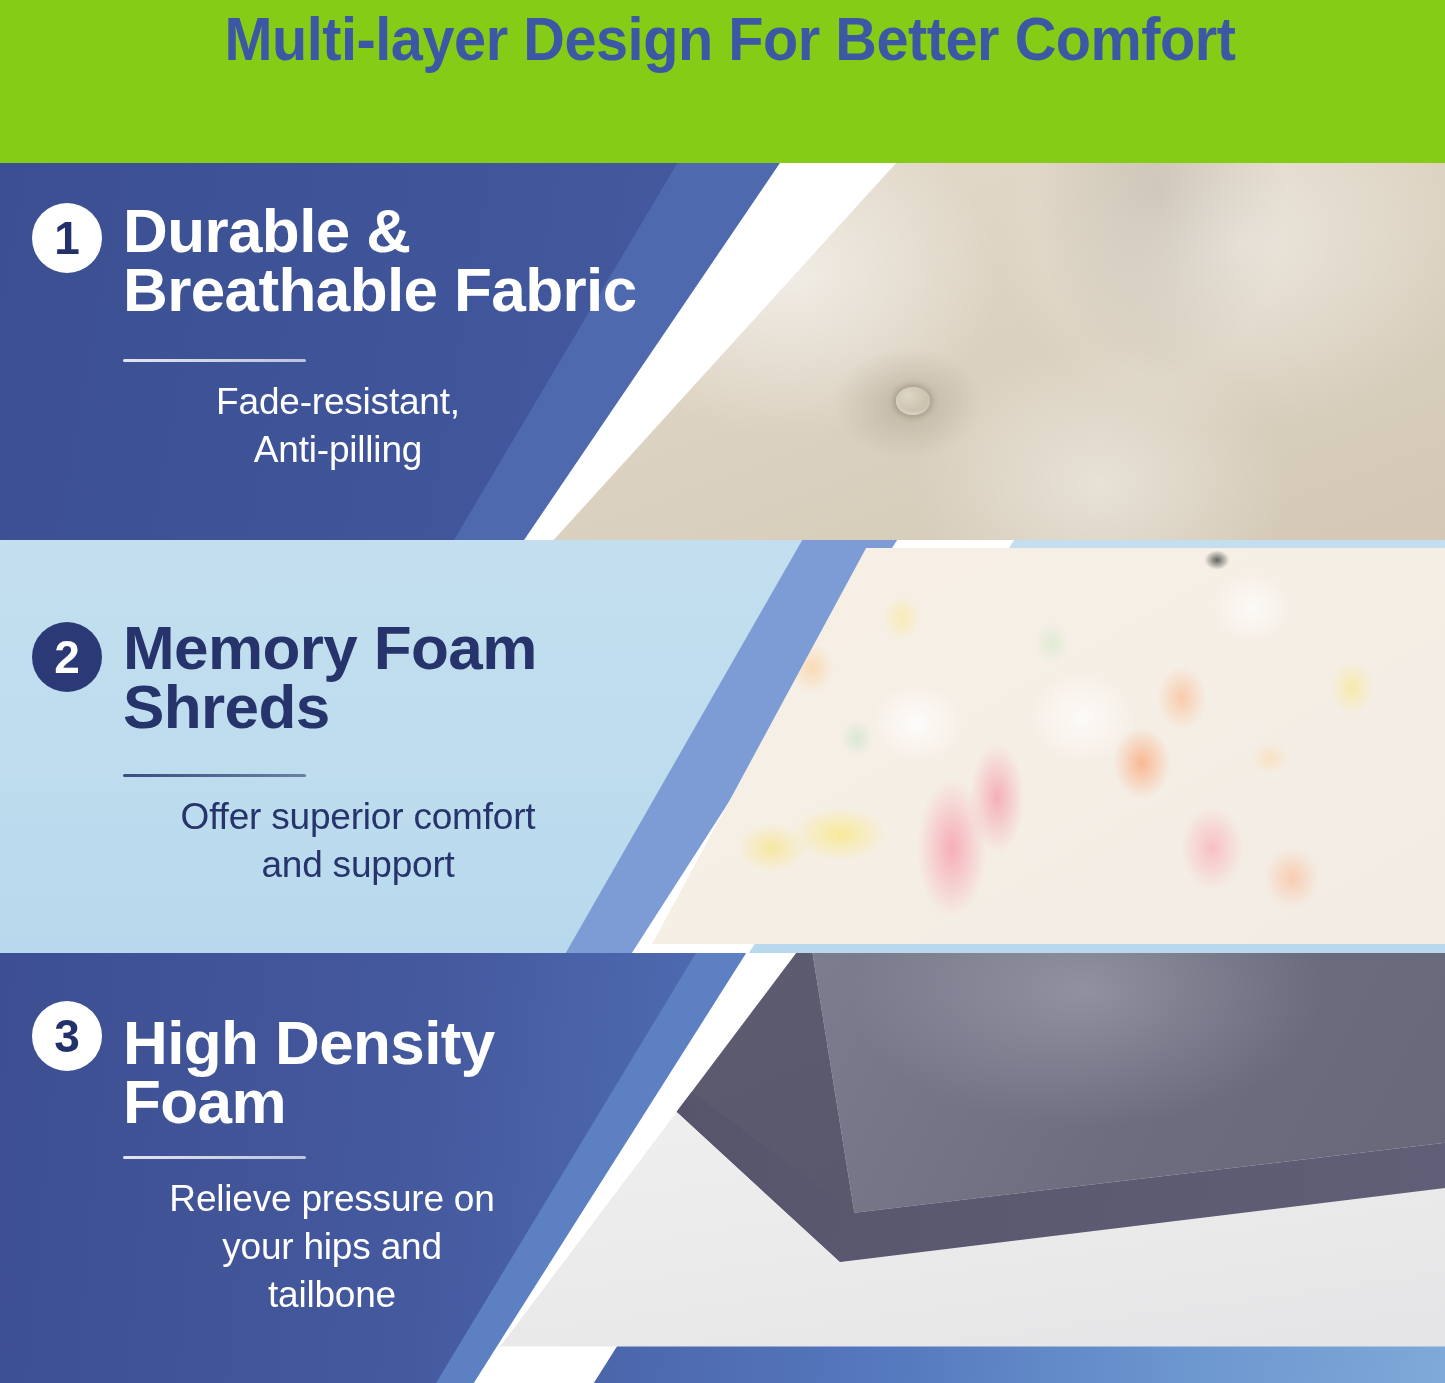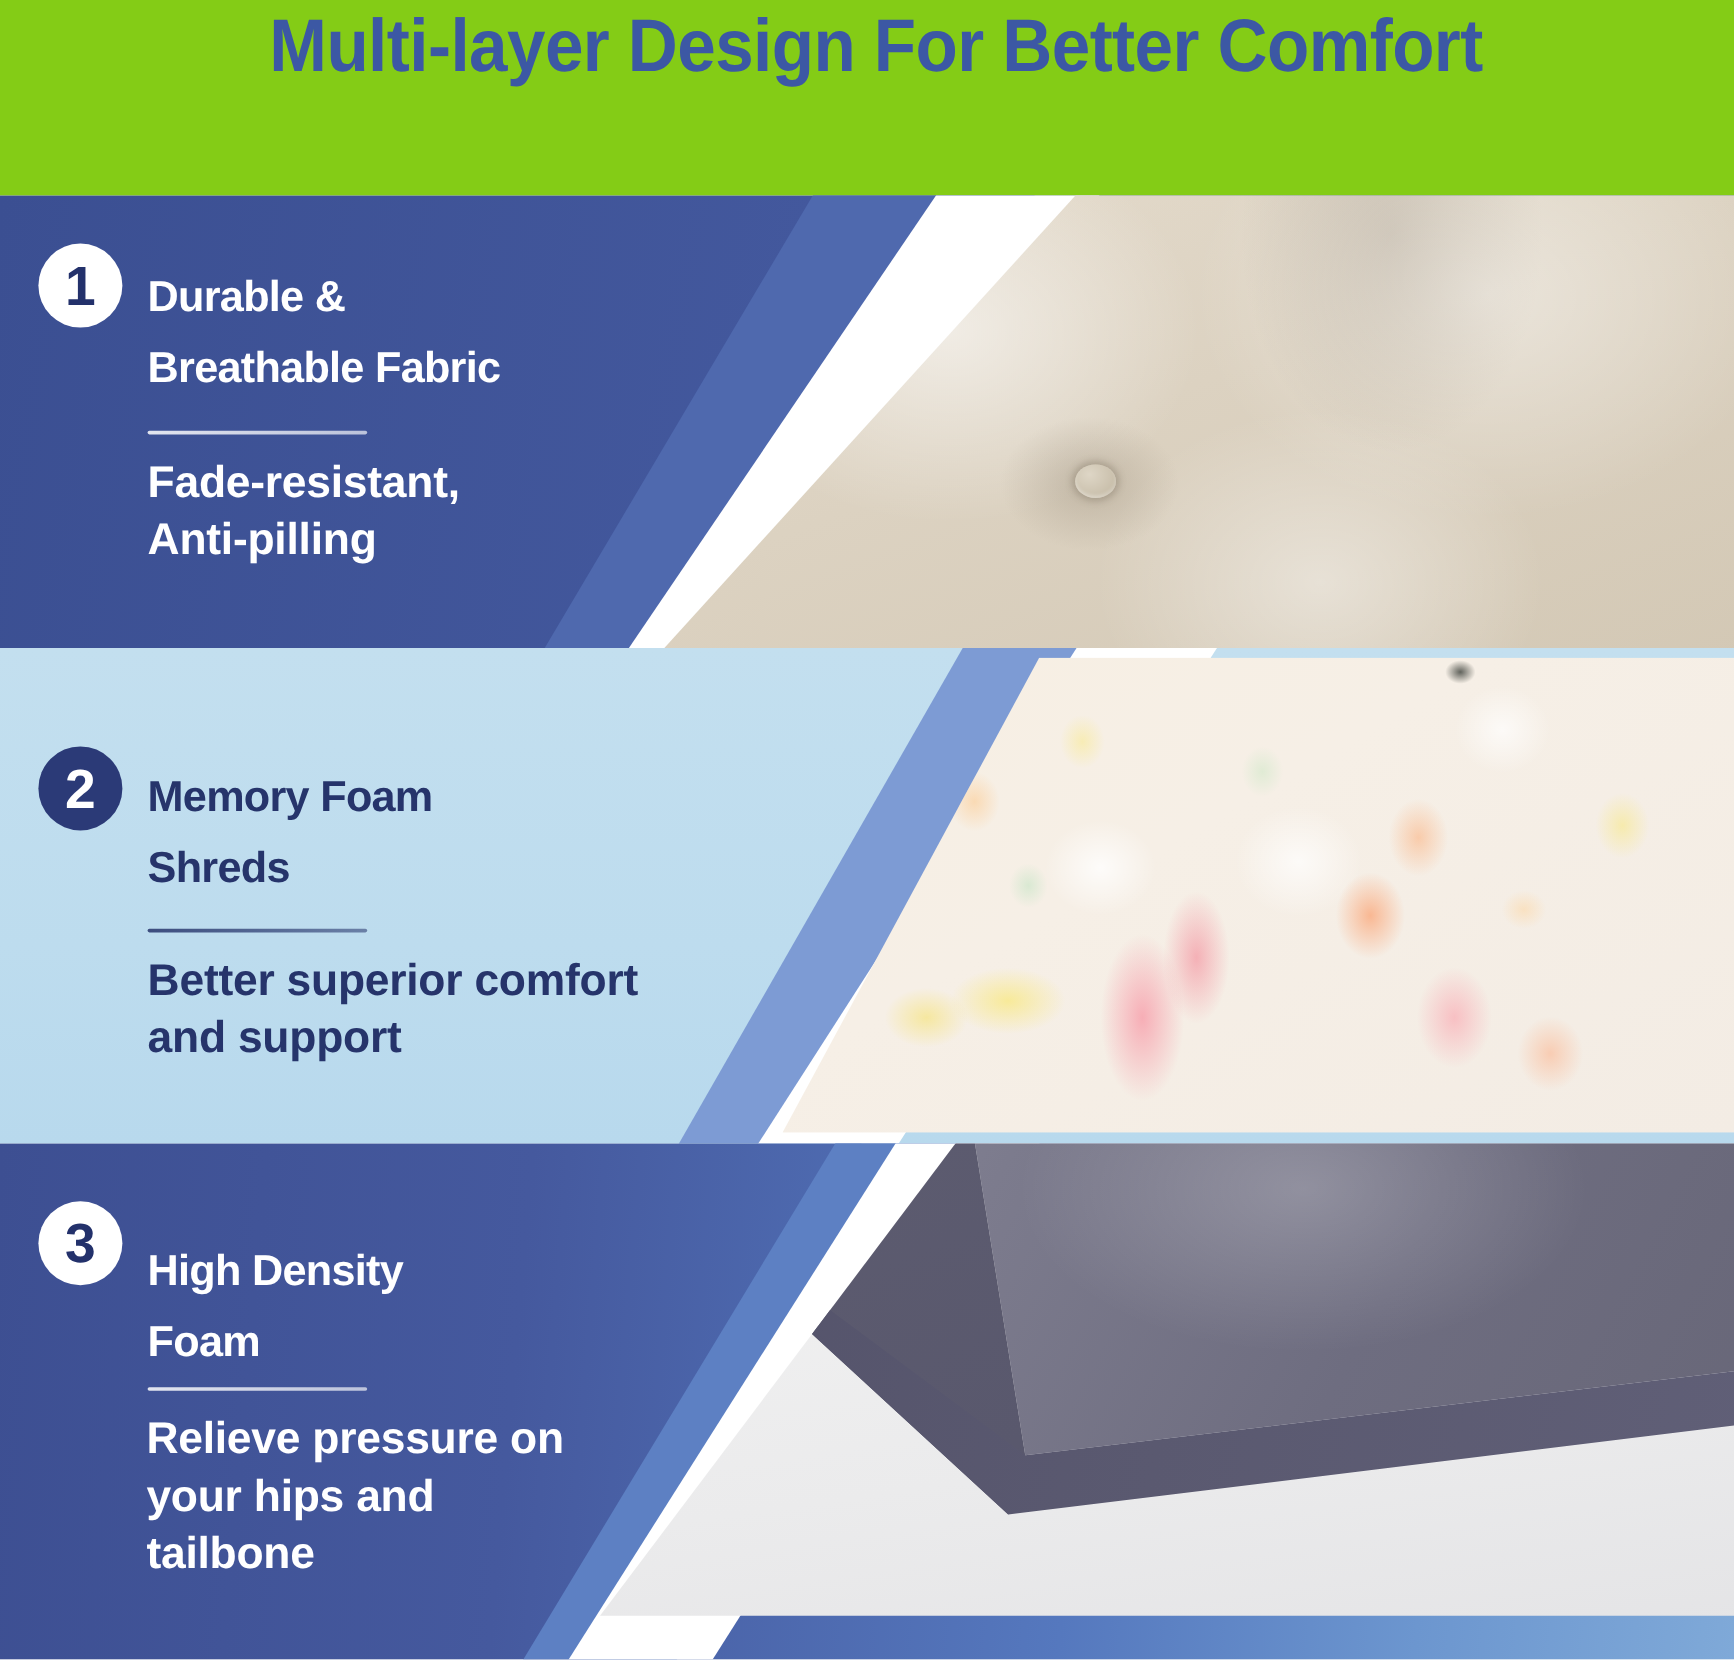--- a/index.html
+++ b/index.html
@@ -143,35 +143,35 @@
     font-family:"Liberation Sans Narrow","Liberation Sans", sans-serif;
     font-weight:bold; font-size:46px; line-height:1;
   }
   .badge-light { background:#ffffff; color:#23316b; }
   .badge-dark  { background:#2b3a77; color:#ffffff; }
 
   .heading {
     position:absolute;
     font-family:"Liberation Sans Narrow","Liberation Sans", sans-serif;
     font-weight:bold;
-    font-size:36px;
+    font-size:62px;
     line-height:59px;
     letter-spacing:-0.6px;
     white-space:pre-line;
-    margin-top:16px;
   }
   .divider { position:absolute; height:3px; border-radius:2px; }
   .body {
     position:absolute;
     font-family:"Liberation Sans Narrow","Liberation Sans", sans-serif;
-    font-weight:bold;
+    font-weight:normal;
     font-size:37px;
     line-height:48px;
     letter-spacing:-0.2px;
     white-space:pre-line;
+    text-align:center;
   }
 
   .txt-white { color:#ffffff; }
   .txt-navy  { color:#26346b; }
   .div-white { background:linear-gradient(90deg,rgba(255,255,255,.85),rgba(255,255,255,.65)); }
   .div-navy  { background:linear-gradient(90deg,rgba(38,52,107,.85),rgba(38,52,107,.55)); }
 </style>
 </head>
 <body>
 
@@ -205,21 +205,21 @@
     <div class="accent-band" id="band-2"></div>
     <div class="white-wedge" id="wedge-2"></div>
 
     <div class="photo" id="photo-2"></div>
 
     <div class="content">
       <div class="badge badge-dark" style="left:32px; top:82px;">2</div>
       <div class="heading txt-navy" style="left:123px; top:78px; width:560px;">Memory Foam
 Shreds</div>
       <div class="divider div-navy" style="left:123px; top:234px; width:183px;"></div>
-      <div class="body txt-navy" style="left:123px; top:253px; width:470px;">Better superior comfort
+      <div class="body txt-navy" style="left:123px; top:253px; width:470px;">Offer superior comfort
 and support</div>
     </div>
   </div>
 
   <div class="panel" id="panel-3">
 
     <div class="accent-band" id="band-3"></div>
     <div class="white-wedge" id="wedge-3"></div>
 
     <div class="photo" id="photo-3">

